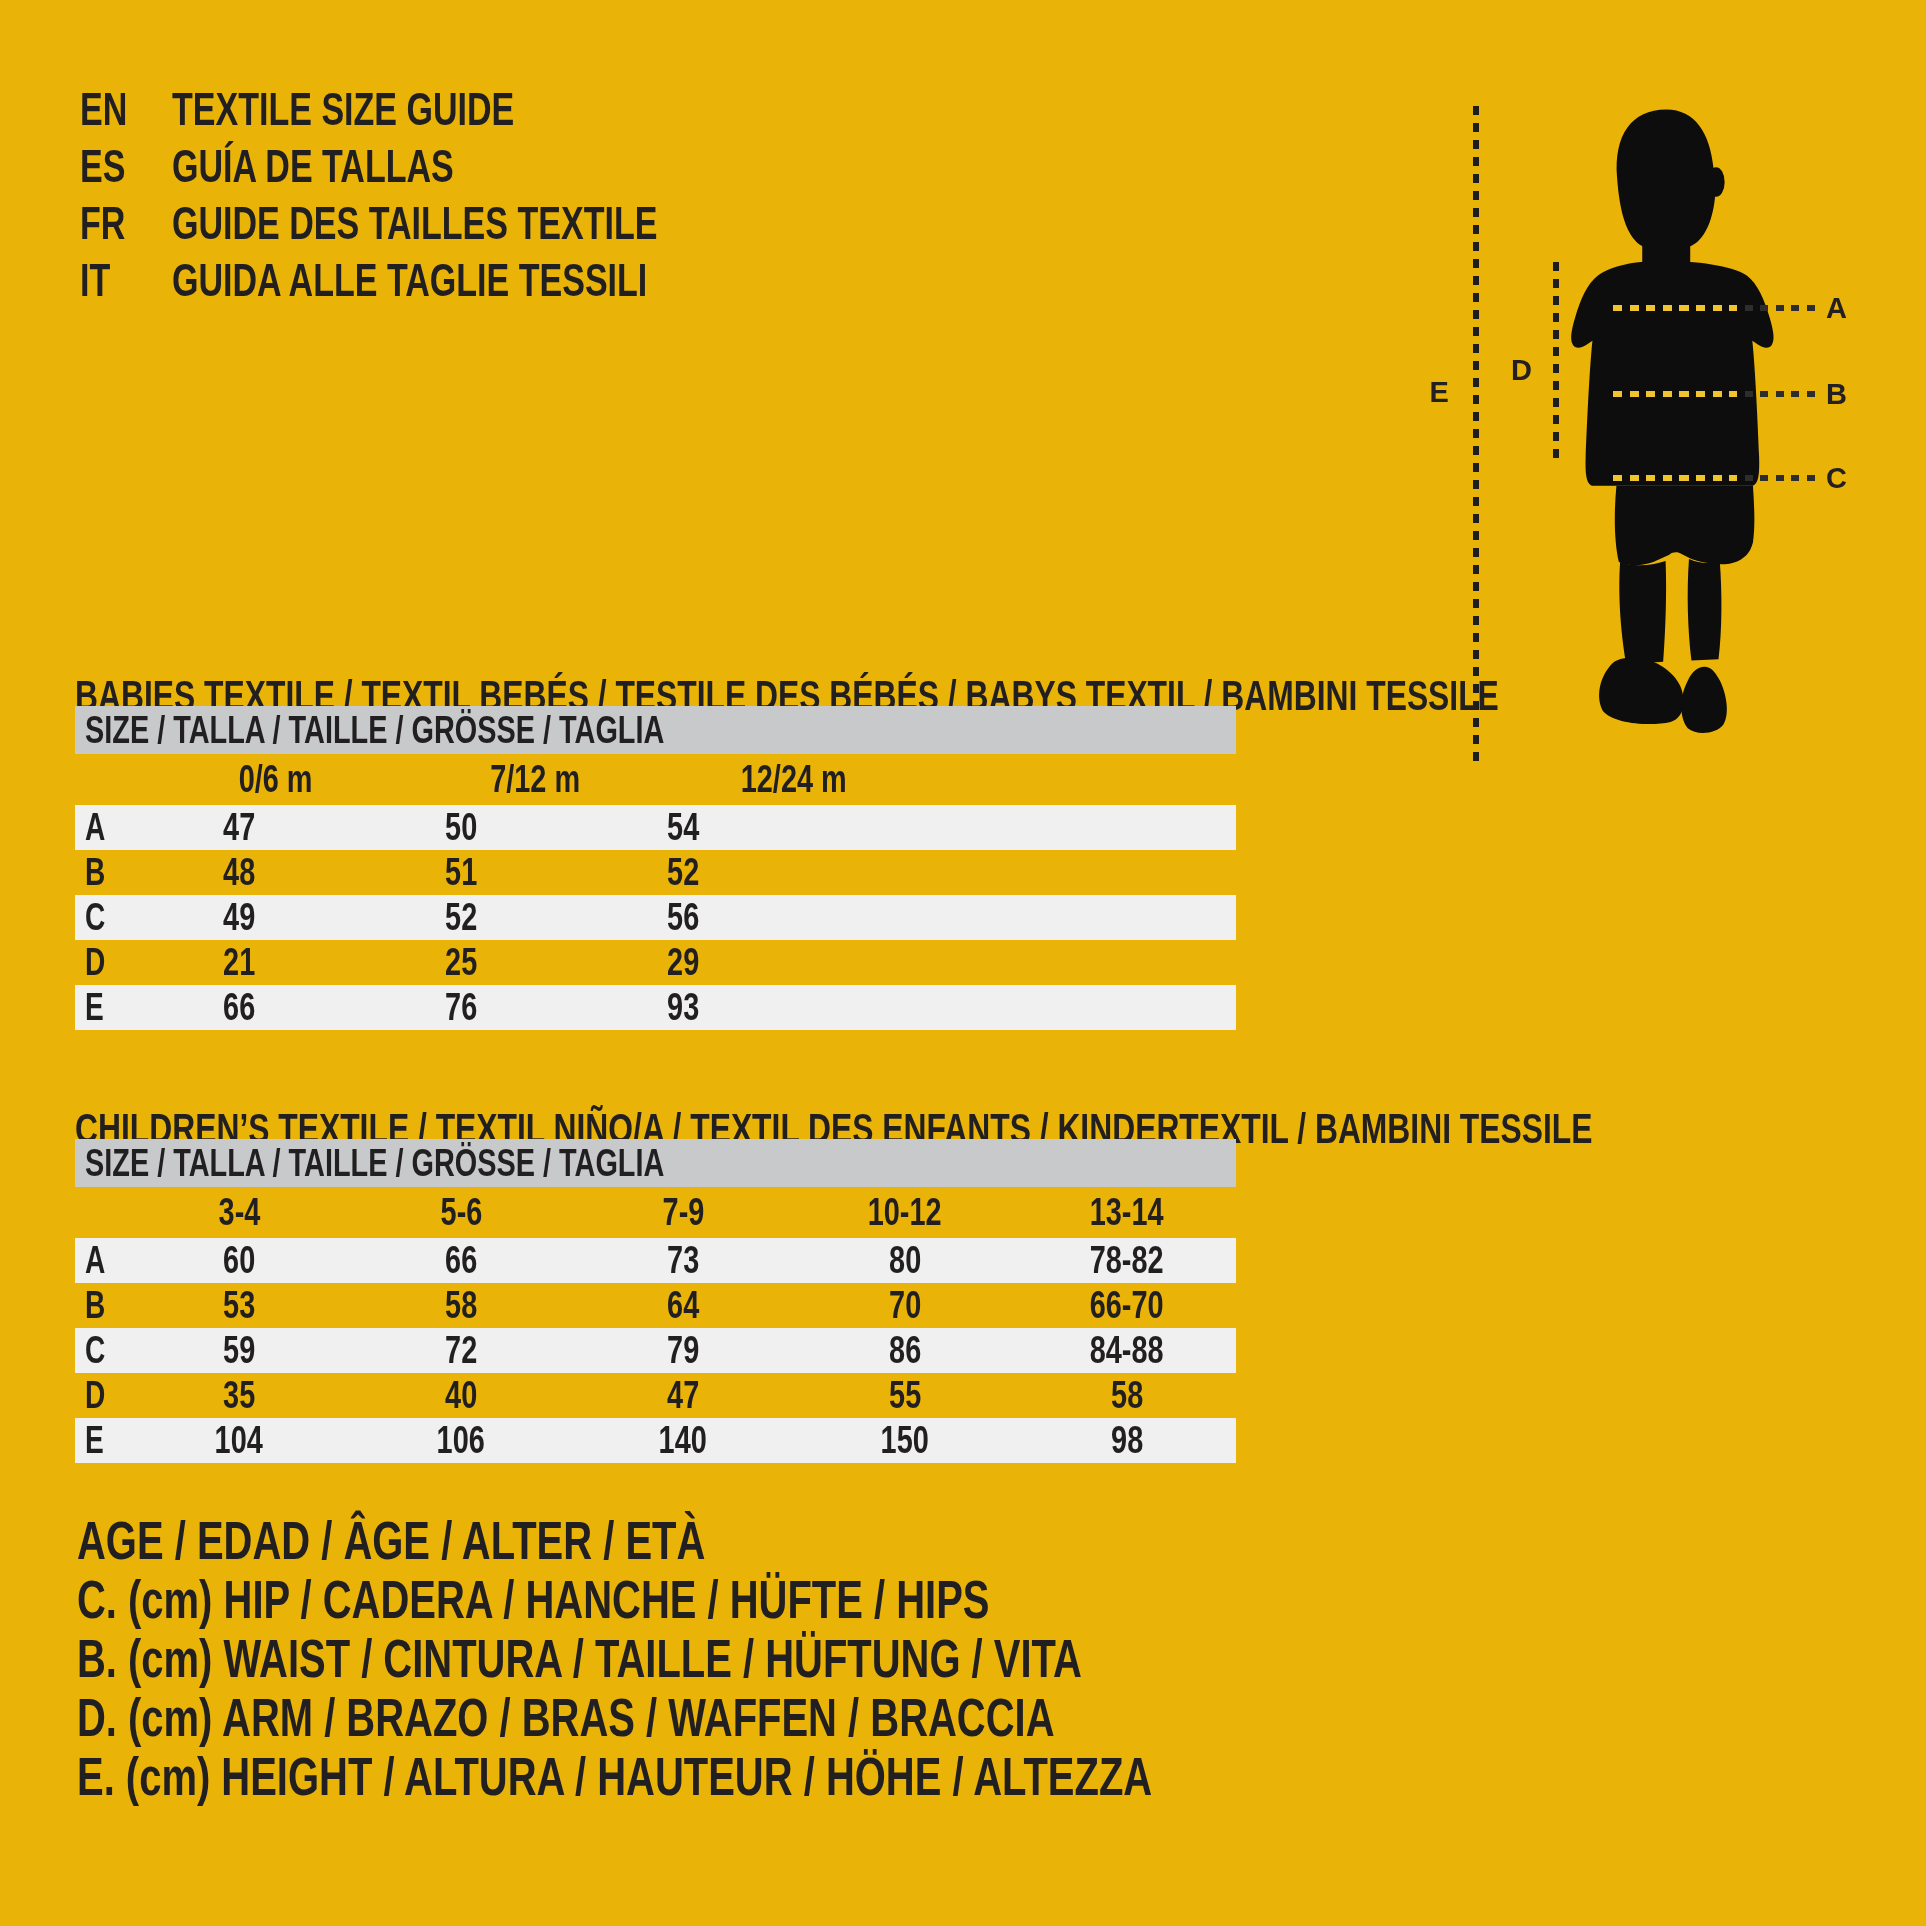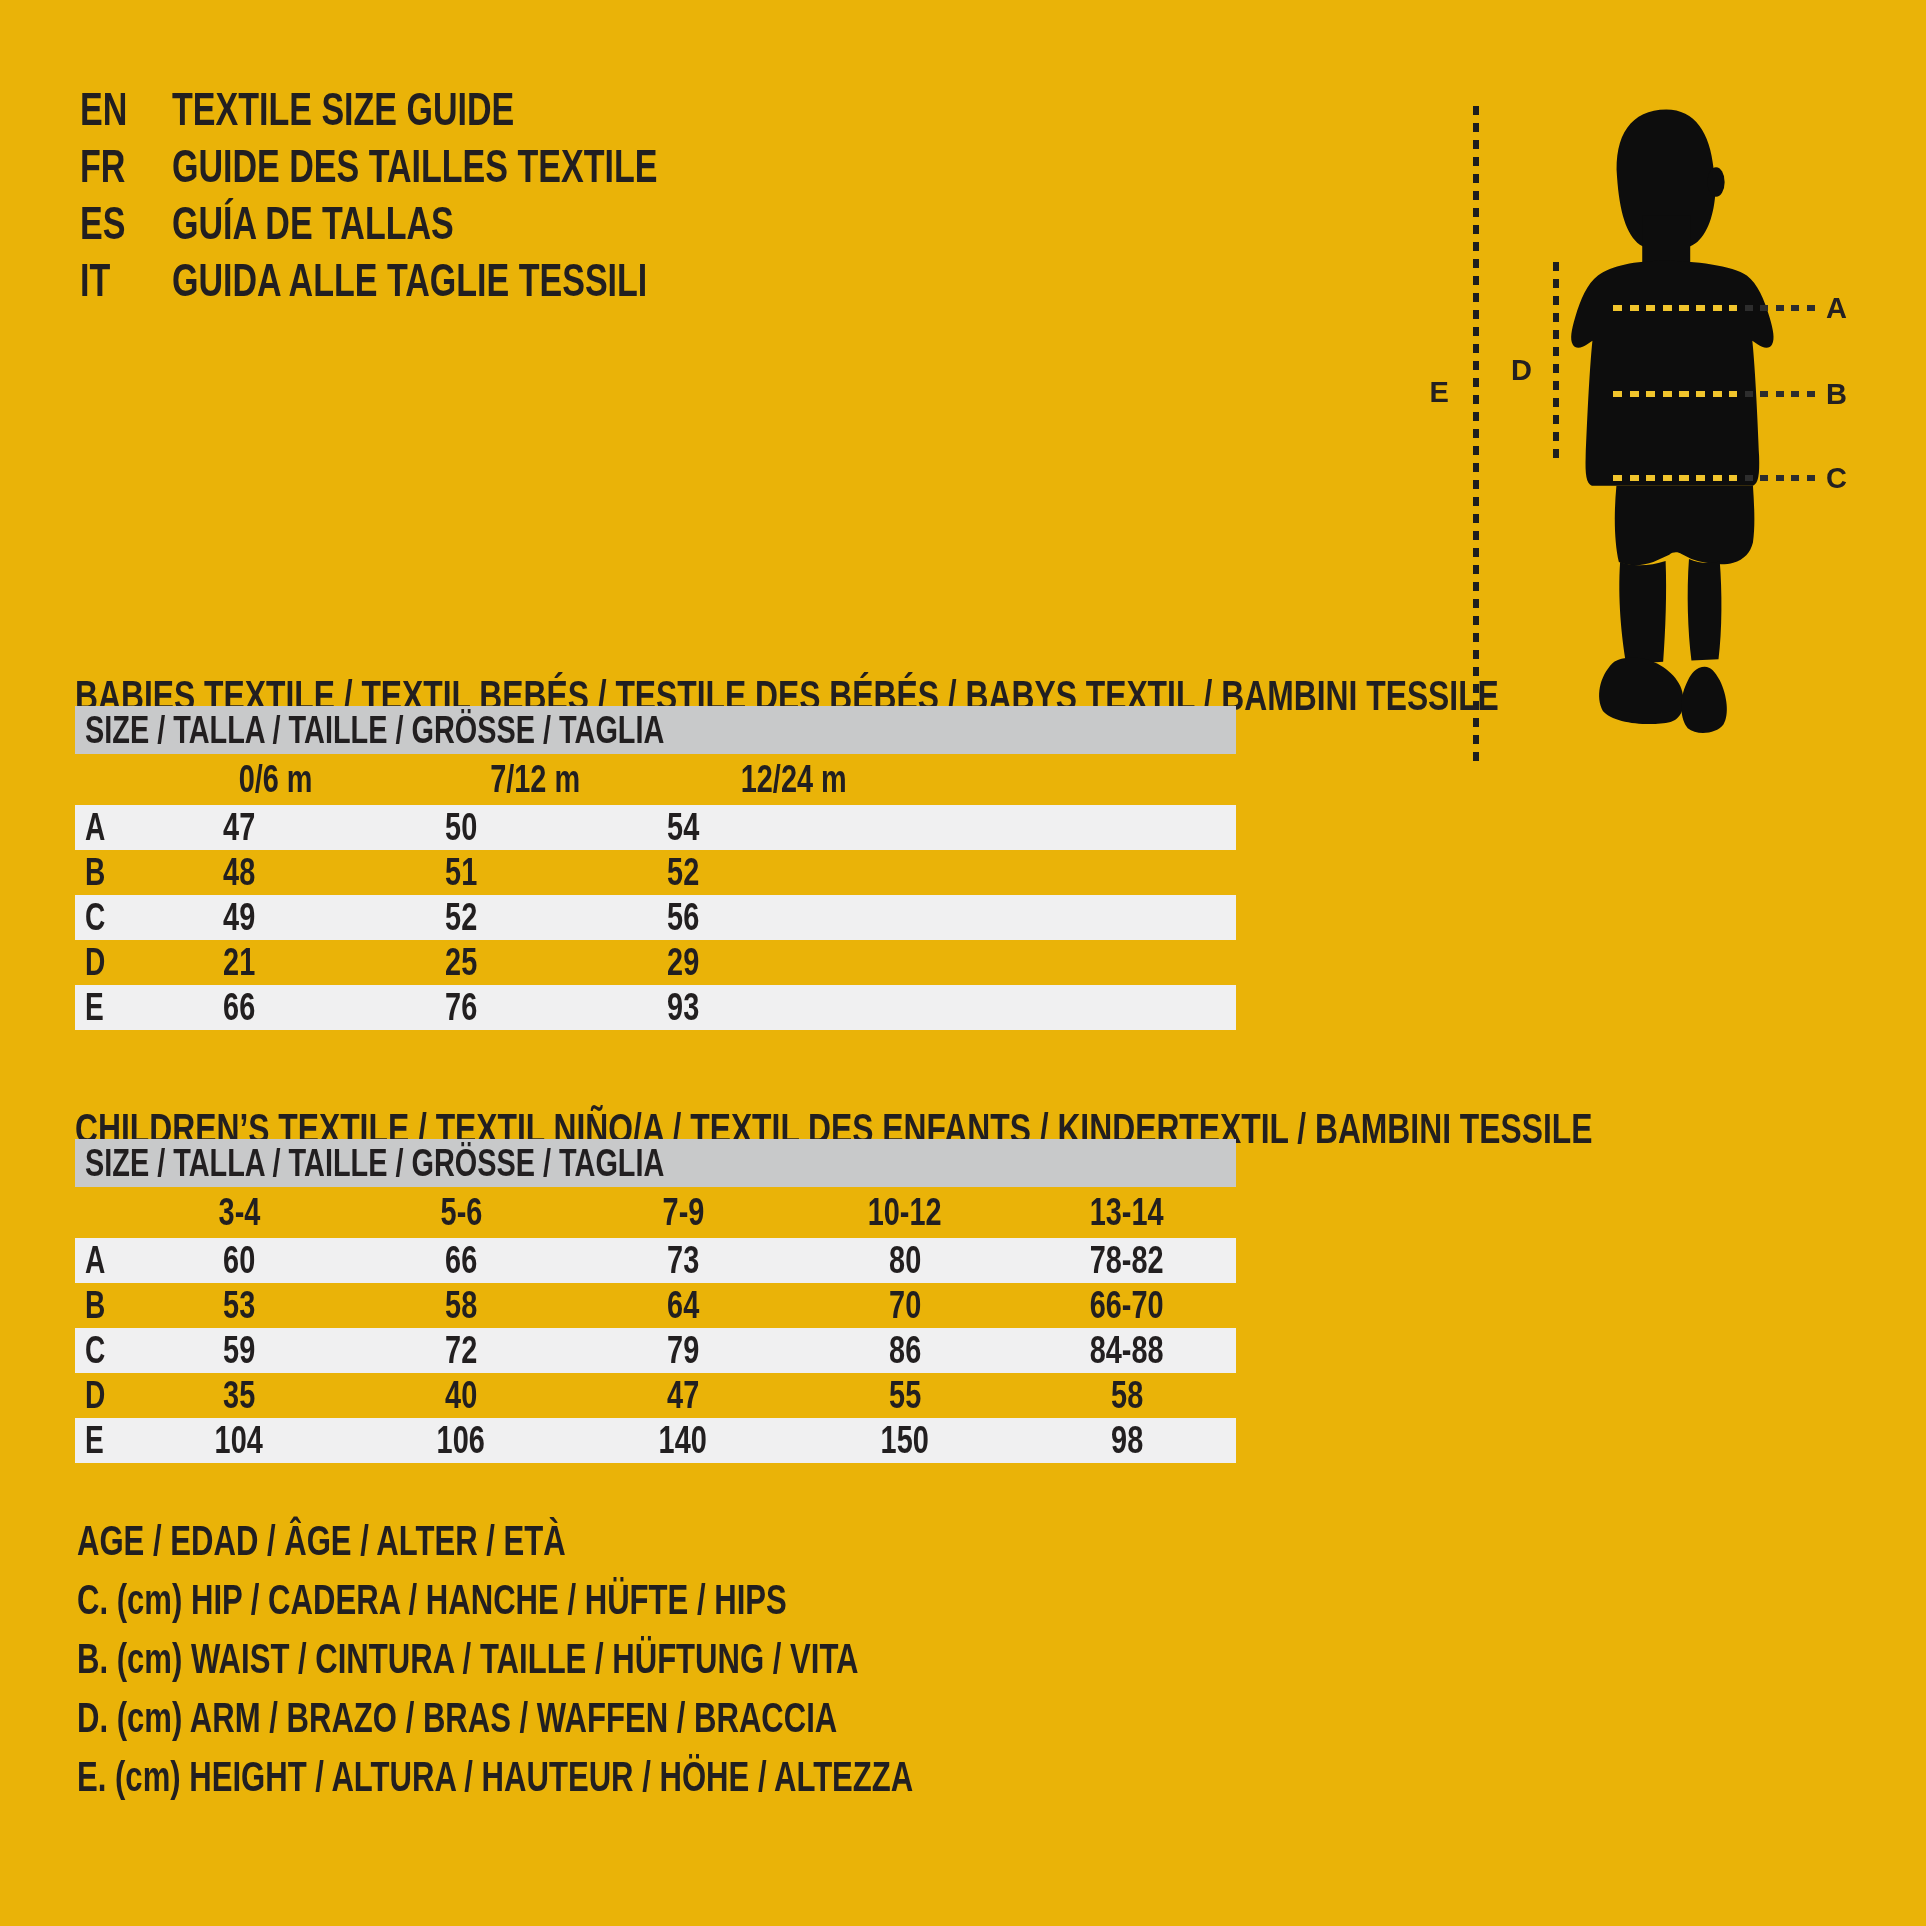--- a/index.html
+++ b/index.html
@@ -68,36 +68,36 @@
     padding-left: 10px; font-size: 39px; font-weight: 700; white-space: nowrap;
   }
   .cols-row { display: grid; height: 51px; line-height: 51px; font-size: 38px; font-weight: 700; }
   .trow     { display: grid; height: 45px; line-height: 45px; font-size: 38px; font-weight: 700; }
   .trow.shaded { background: #f0f0f1; }
   .tcell { text-align: center; overflow: visible; }
   .tcell.row-label { text-align: left; padding-left: 10px; }
 
   
   .legend { position: absolute; left: 77px; top: 1511px; }
-  .legend-line { height: 59px; line-height: 59px; font-size: 42px; font-weight: 700; white-space: nowrap; text-decoration: underline; }
+  .legend-line { height: 59px; line-height: 59px; font-size: 54px; font-weight: 700; white-space: nowrap; text-decoration: underline; }
 </style>
 </head>
 <body>
 
 <div class="page">
 
   <section class="langs">
     <div class="lang-row">
       <span class="lang-code cx">EN</span><span class="lang-title cx">TEXTILE SIZE GUIDE</span>
     </div>
     <div class="lang-row">
+      <span class="lang-code cx">ES</span><span class="lang-title cx">GUÍA DE TALLAS</span>
+    </div>
+    <div class="lang-row">
       <span class="lang-code cx">FR</span><span class="lang-title cx">GUIDE DES TAILLES TEXTILE</span>
-    </div>
-    <div class="lang-row">
-      <span class="lang-code cx">ES</span><span class="lang-title cx">GUÍA DE TALLAS</span>
     </div>
     <div class="lang-row">
       <span class="lang-code cx">IT</span><span class="lang-title cx">GUIDA ALLE TAGLIE TESSILI</span>
     </div>
   </section>
 
   <div class="figure">
     <div class="vline e-line"></div>
     <div class="vline d-line"></div>
 

